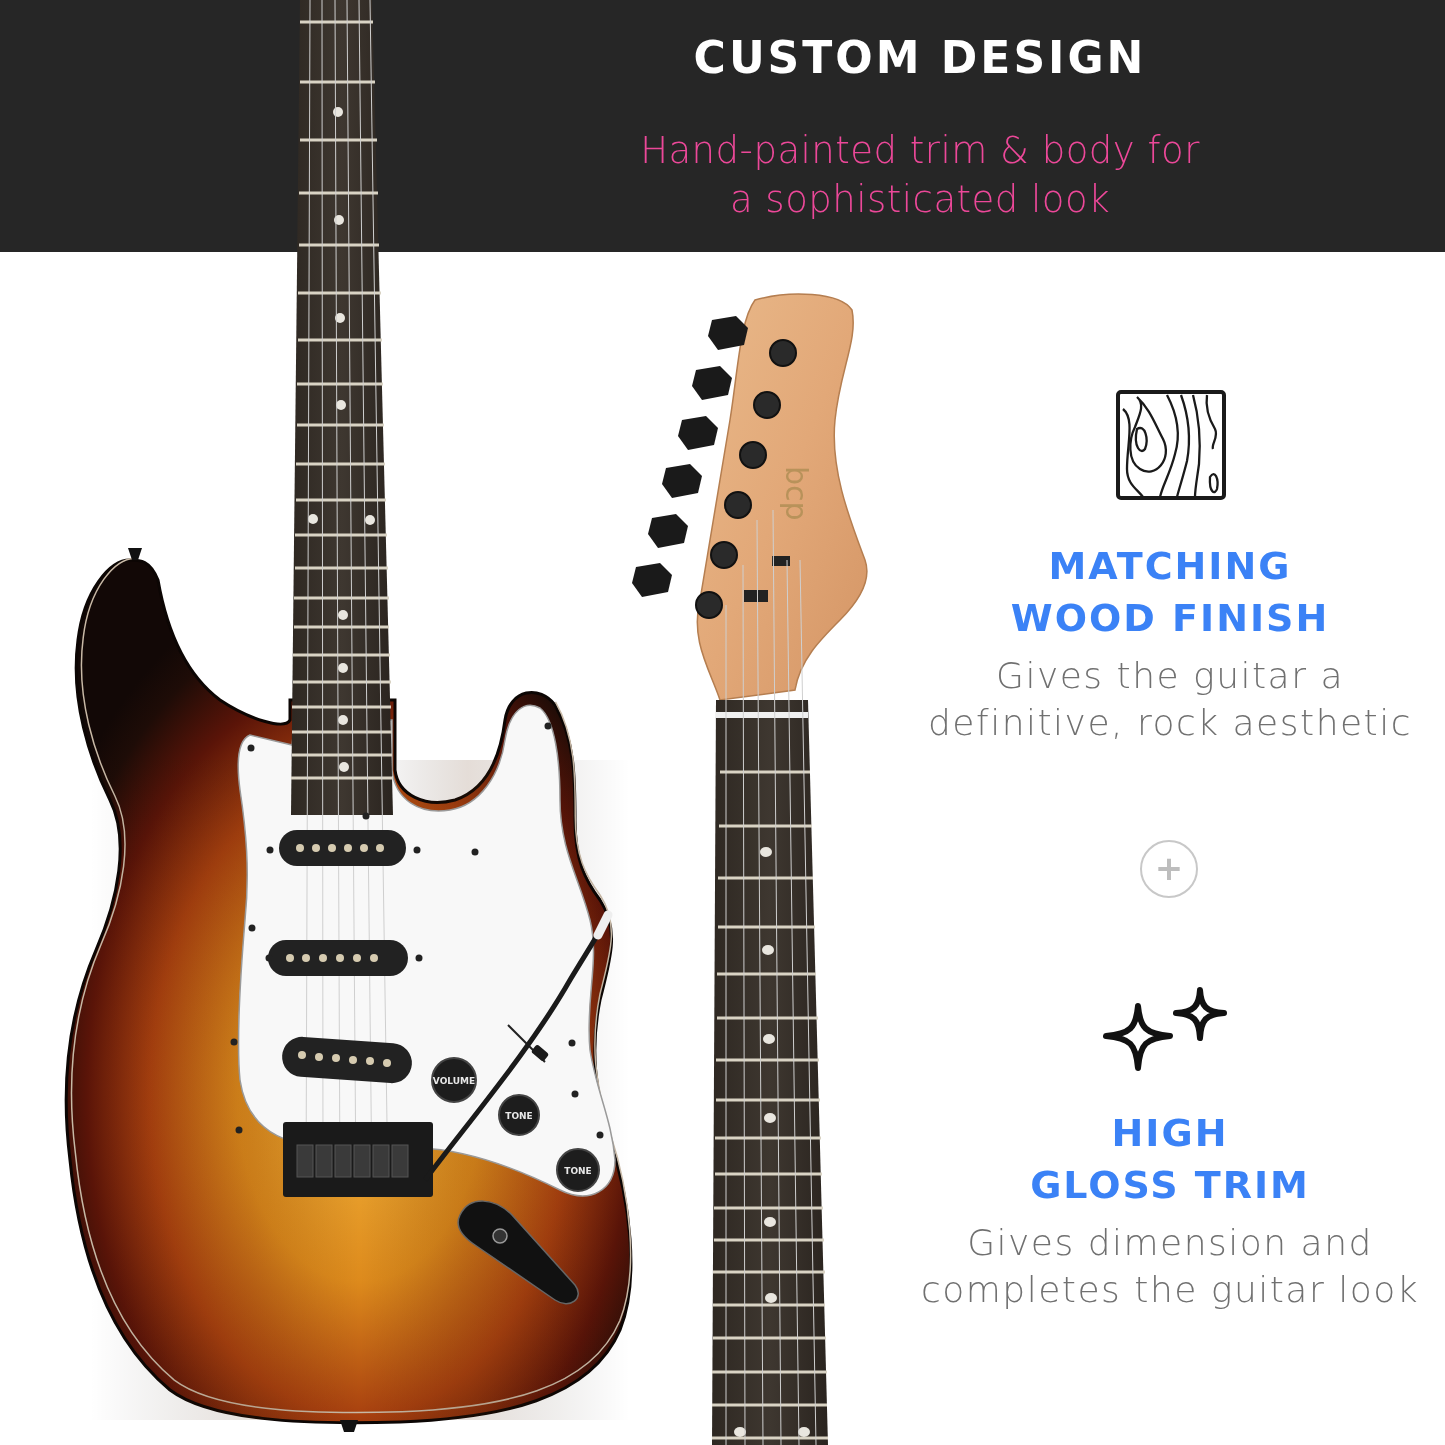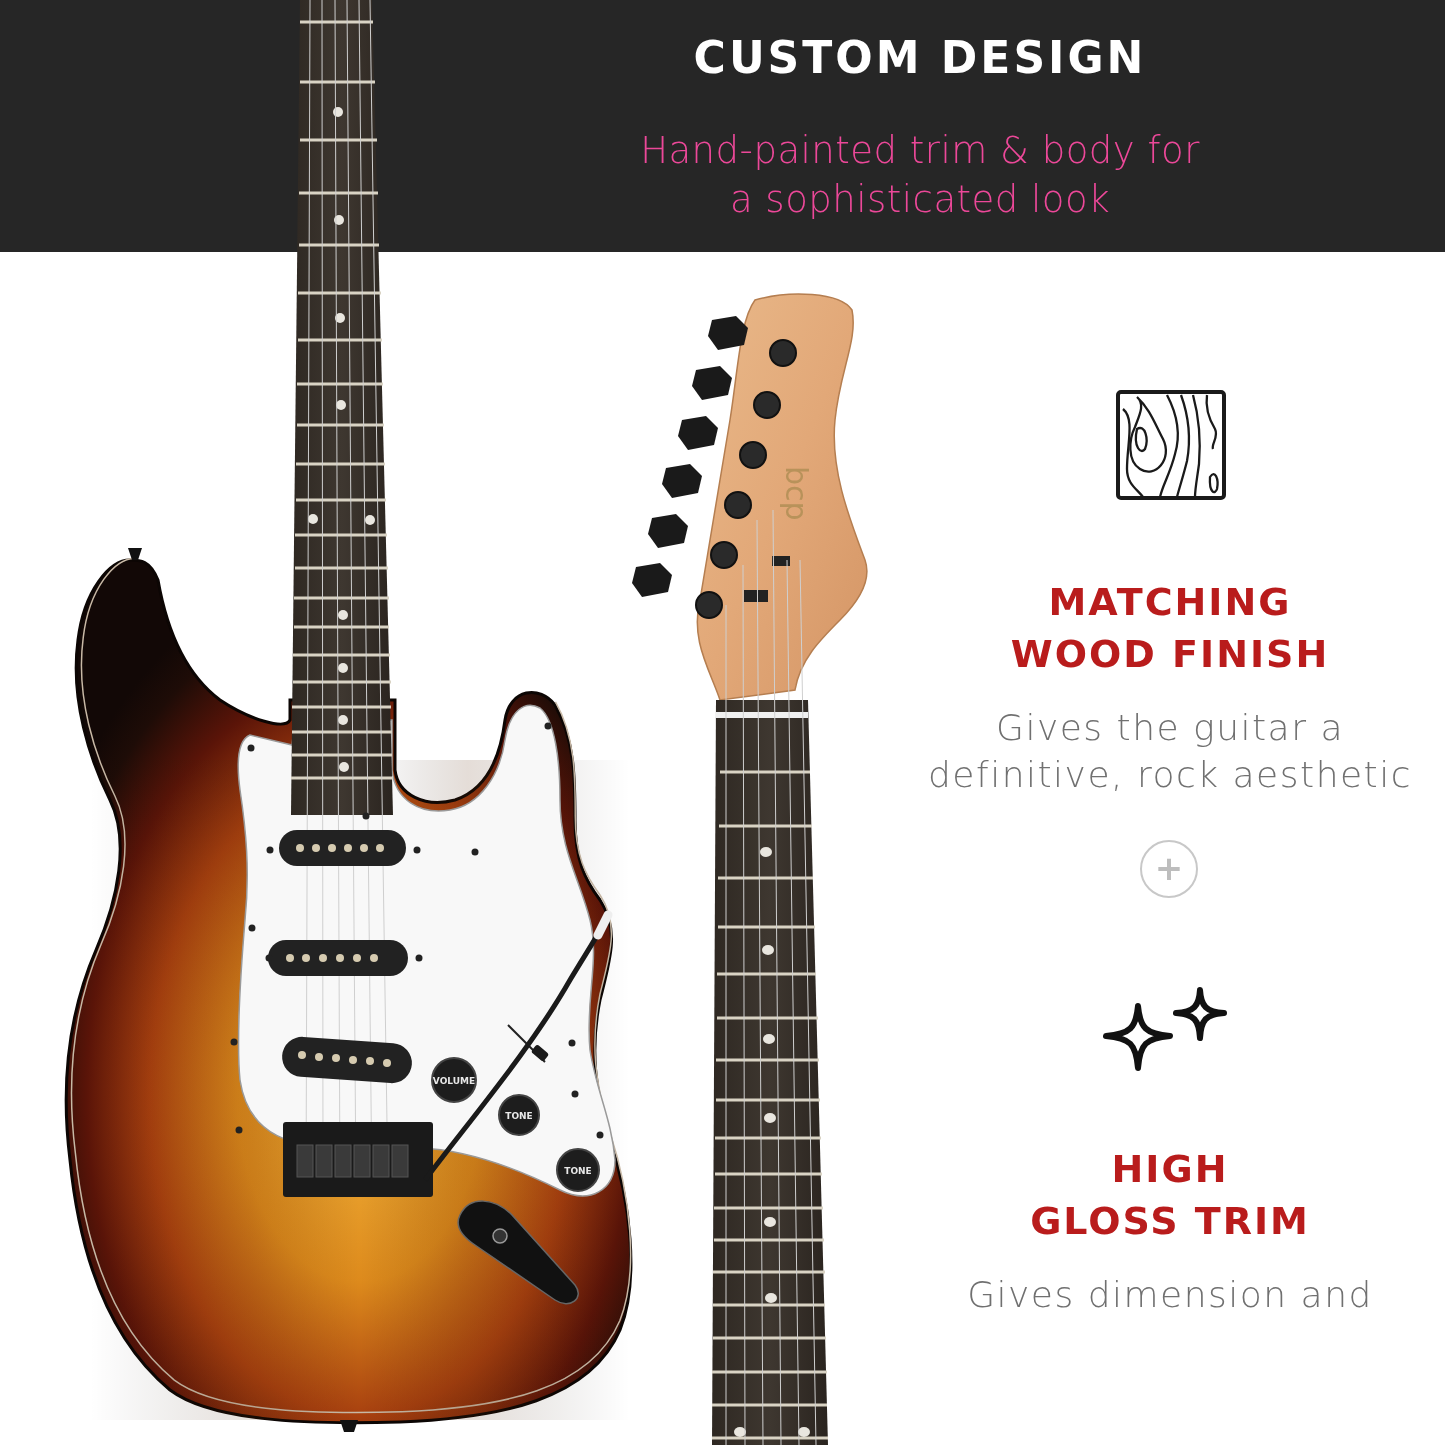--- a/index.html
+++ b/index.html
@@ -1,22 +1,22 @@
 <!DOCTYPE html>
 <html><head>
 <meta charset="utf-8">
 <style>
   html, body { margin: 0; padding: 0; }
   body { width: 1445px; height: 1445px; position: relative; overflow: hidden; background: #ffffff; font-family: "DejaVu Sans", "Liberation Sans", sans-serif; }
   .header-band { position: absolute; left: 0; top: 0; width: 1445px; height: 252px; background: #262626; }
   .header-title { position: absolute; left: 560px; width: 720px; top: 36px; text-align: center; color: #ffffff; font-size: 44px; font-weight: 600; letter-spacing: 3px; line-height: 1; }
   .header-sub { position: absolute; left: 560px; width: 720px; top: 126px; text-align: center; color: #ec4899; font-size: 37px; font-weight: 300; line-height: 49px; letter-spacing: 0.5px; }
   .feature { position: absolute; left: 920px; width: 500px; text-align: center; }
-  .feature-title { color: #b91c1c; font-size: 38px; font-weight: 600; letter-spacing: 2px; line-height: 52px; margin-top: 36px; }
-  .feature-desc { color: #707070; font-size: 36px; font-weight: 300; letter-spacing: 1.5px; line-height: 47px; margin-top: 24px; }
+  .feature-title { color: #3b82f6; font-size: 38px; font-weight: 600; letter-spacing: 2px; line-height: 52px; }
+  .feature-desc { color: #707070; font-size: 36px; font-weight: 300; letter-spacing: 1.5px; line-height: 47px; margin-top: 8px; }
   .icon { position: absolute; }
   .guitar { position: absolute; left: 0; top: 0; width: 1445px; height: 1445px; pointer-events: none; }
   .knob-label { font-family: "DejaVu Sans", sans-serif; font-size: 9px; font-weight: bold; fill: #e8e8e8; }
   .logo-text { font-family: "DejaVu Sans", sans-serif; font-size: 30px; fill: #b8925a; }
 </style>
 </head>
 <body>
 
 <div class="header-band"></div>
 
@@ -283,14 +283,15 @@
     <path d="M100,8 C101,24 106,30 124,31 C106,32 101,38 100,56 C99,38 94,32 76,31 C94,30 99,24 100,8 Z"></path>
   </g>
 </svg>
 <div class="feature" style="top:1107px">
   <div class="feature-title">
     <div>HIGH</div>
     <div>GLOSS TRIM</div>
   </div>
   <div class="feature-desc">
     <div>Gives dimension and</div>
+    <div>completes the guitar look</div>
   </div>
 </div>
 
 </body></html>

